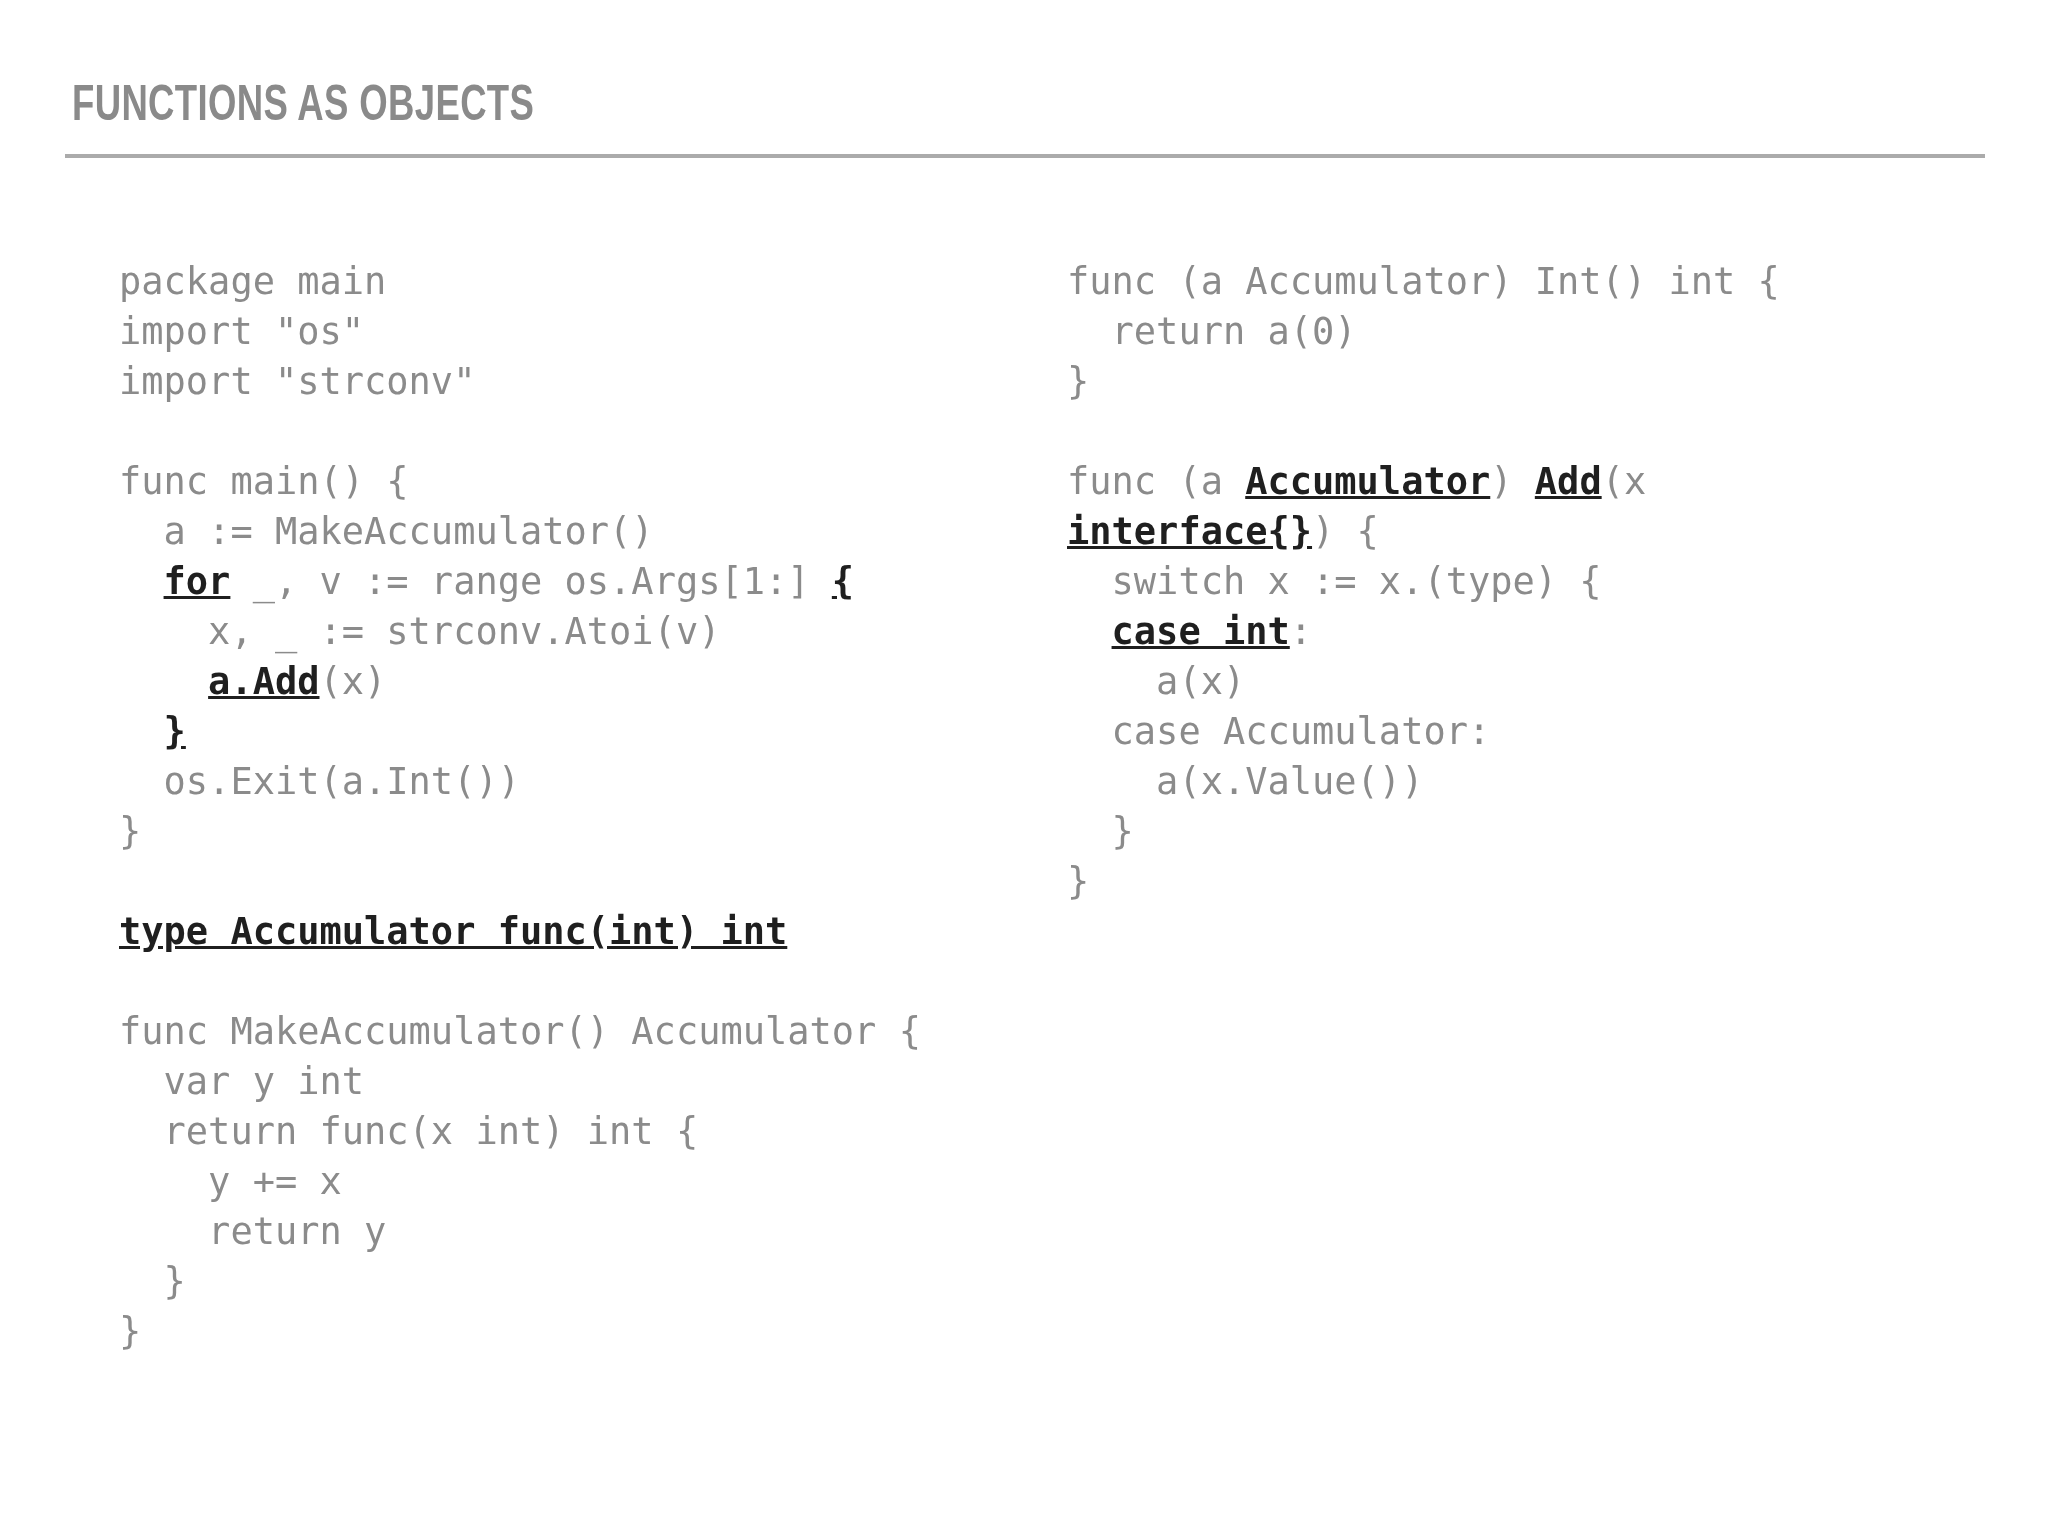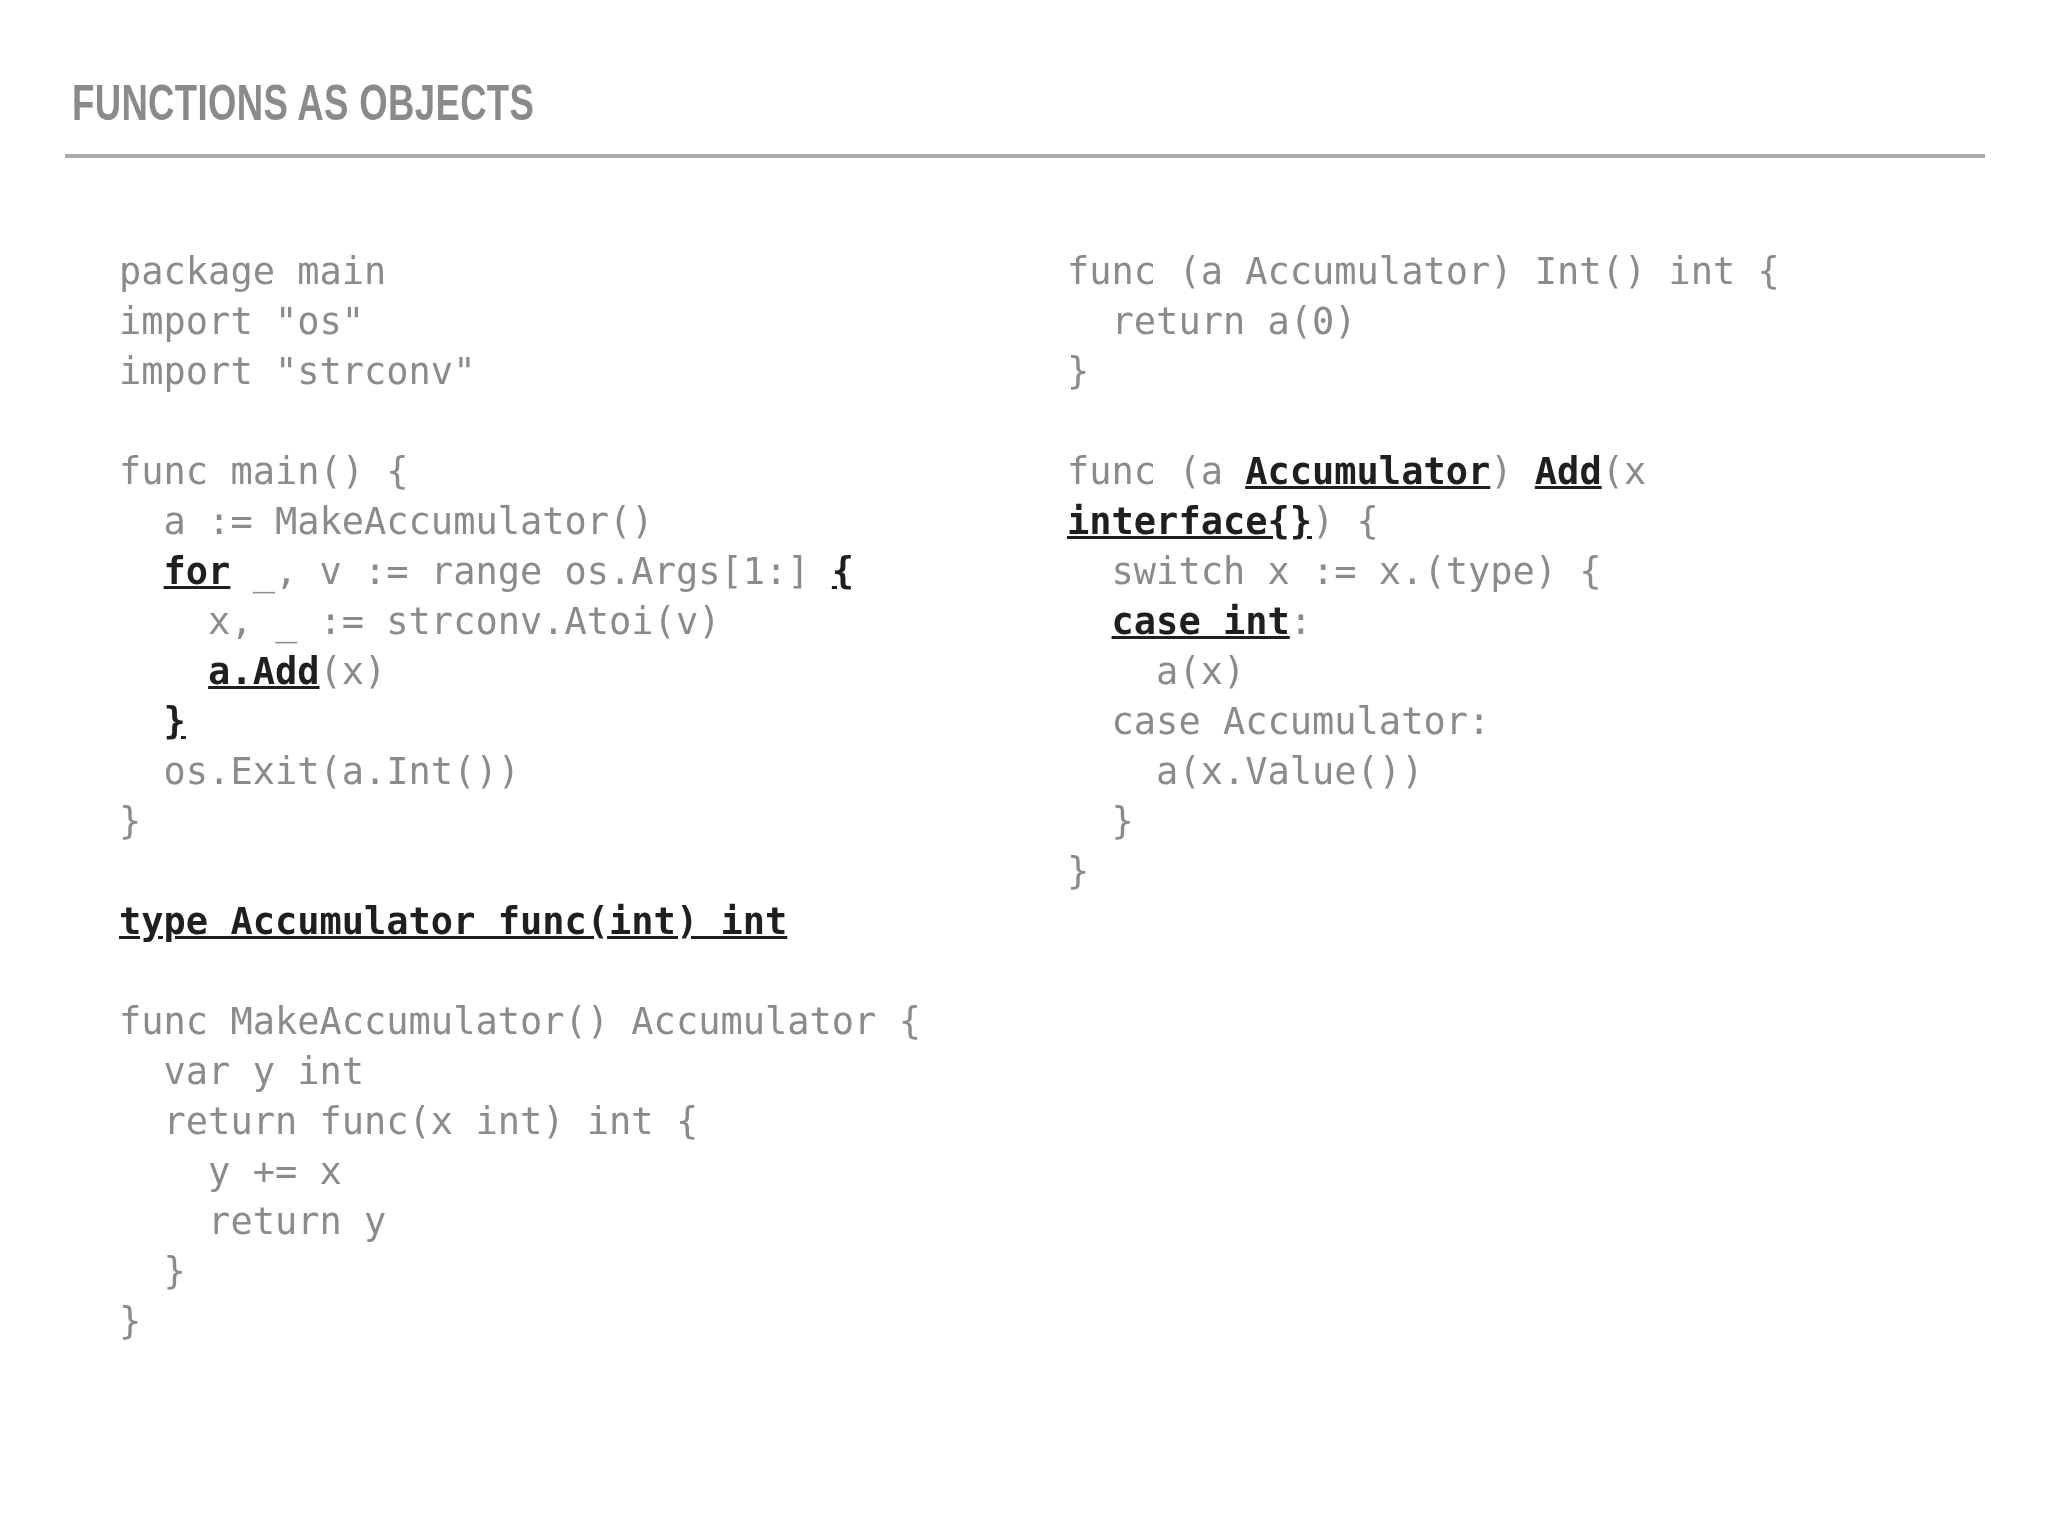--- a/index.html
+++ b/index.html
@@ -34,21 +34,21 @@
     white-space: nowrap;
   }
   .rule {
     position: absolute;
     left: 65px; top: 154px;
     width: 1920px; height: 4px;
     background: var(--rule-gray);
   }
   .code {
     position: absolute;
-    top: 247px;
+    top: 257px;
     font-family: "DejaVu Sans Mono", "Liberation Mono", monospace;
     font-size: 37px;
     line-height: 50px;
     color: var(--code-gray);
     white-space: pre;
   }
   .code-left  { left: 119px; }
   .code-right { left: 1067px; }
   .code-line { height: 50px; }
   .tok { color: var(--code-gray); font-weight: 400; }

